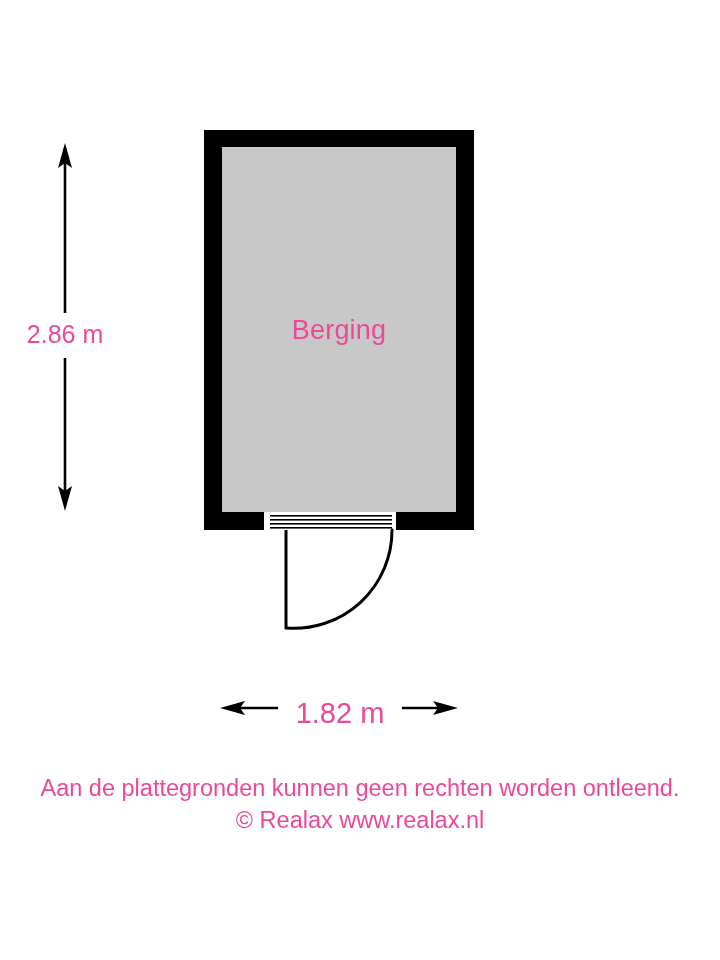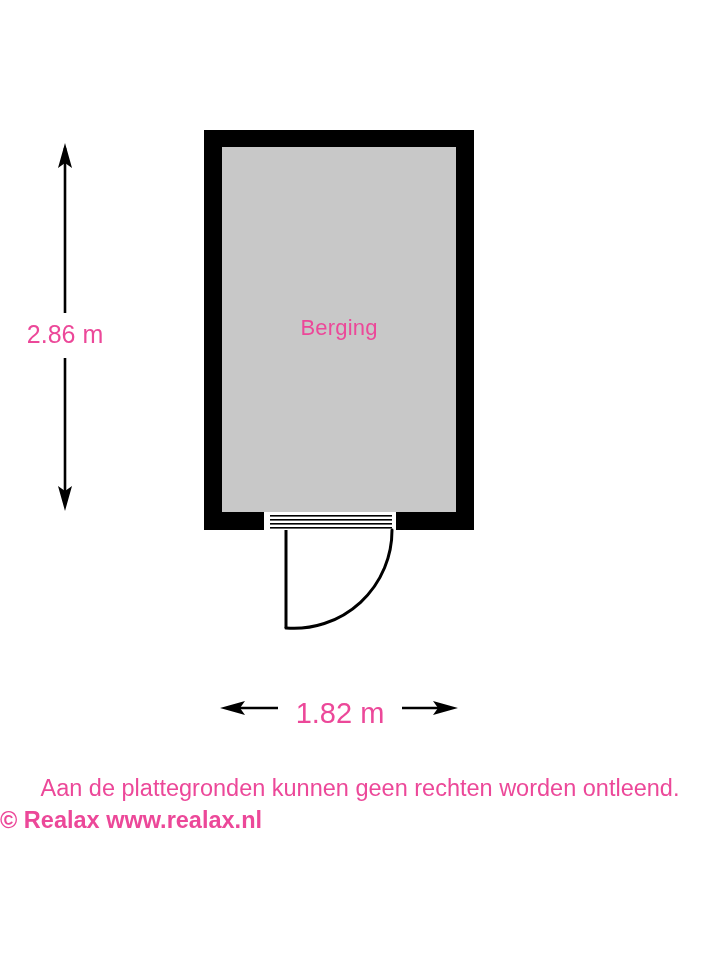--- a/index.html
+++ b/index.html
@@ -38,21 +38,21 @@
     position: absolute;
     white-space: nowrap;
     color: #ec4899;
   }
 
   #room-label-berging {
     left: 204px;
     top: 315px;
     width: 270px;
     text-align: center;
-    font-size: 22px;
+    font-size: 27px;
     letter-spacing: 0.2px;
   }
 
   #dim-vertical-label {
     left: 6px;
     top: 317px;
     width: 118px;
     text-align: center;
     font-size: 25px;
     background: #ffffff;
@@ -74,23 +74,22 @@
     top: 775px;
     width: 720px;
     text-align: center;
     font-size: 23.5px;
   }
 
   #disclaimer-line-2 {
     left: 0;
     top: 807px;
     width: 720px;
-    text-align: left;
+    text-align: center;
     font-size: 23.5px;
-    font-weight: bold;
   }
 </style>
 </head>
 <body>
 
 <div id="floorplan-root">
 
   <svg class="plan-svg" viewBox="0 0 720 960" xmlns="http://www.w3.org/2000/svg">
 
     <g>

